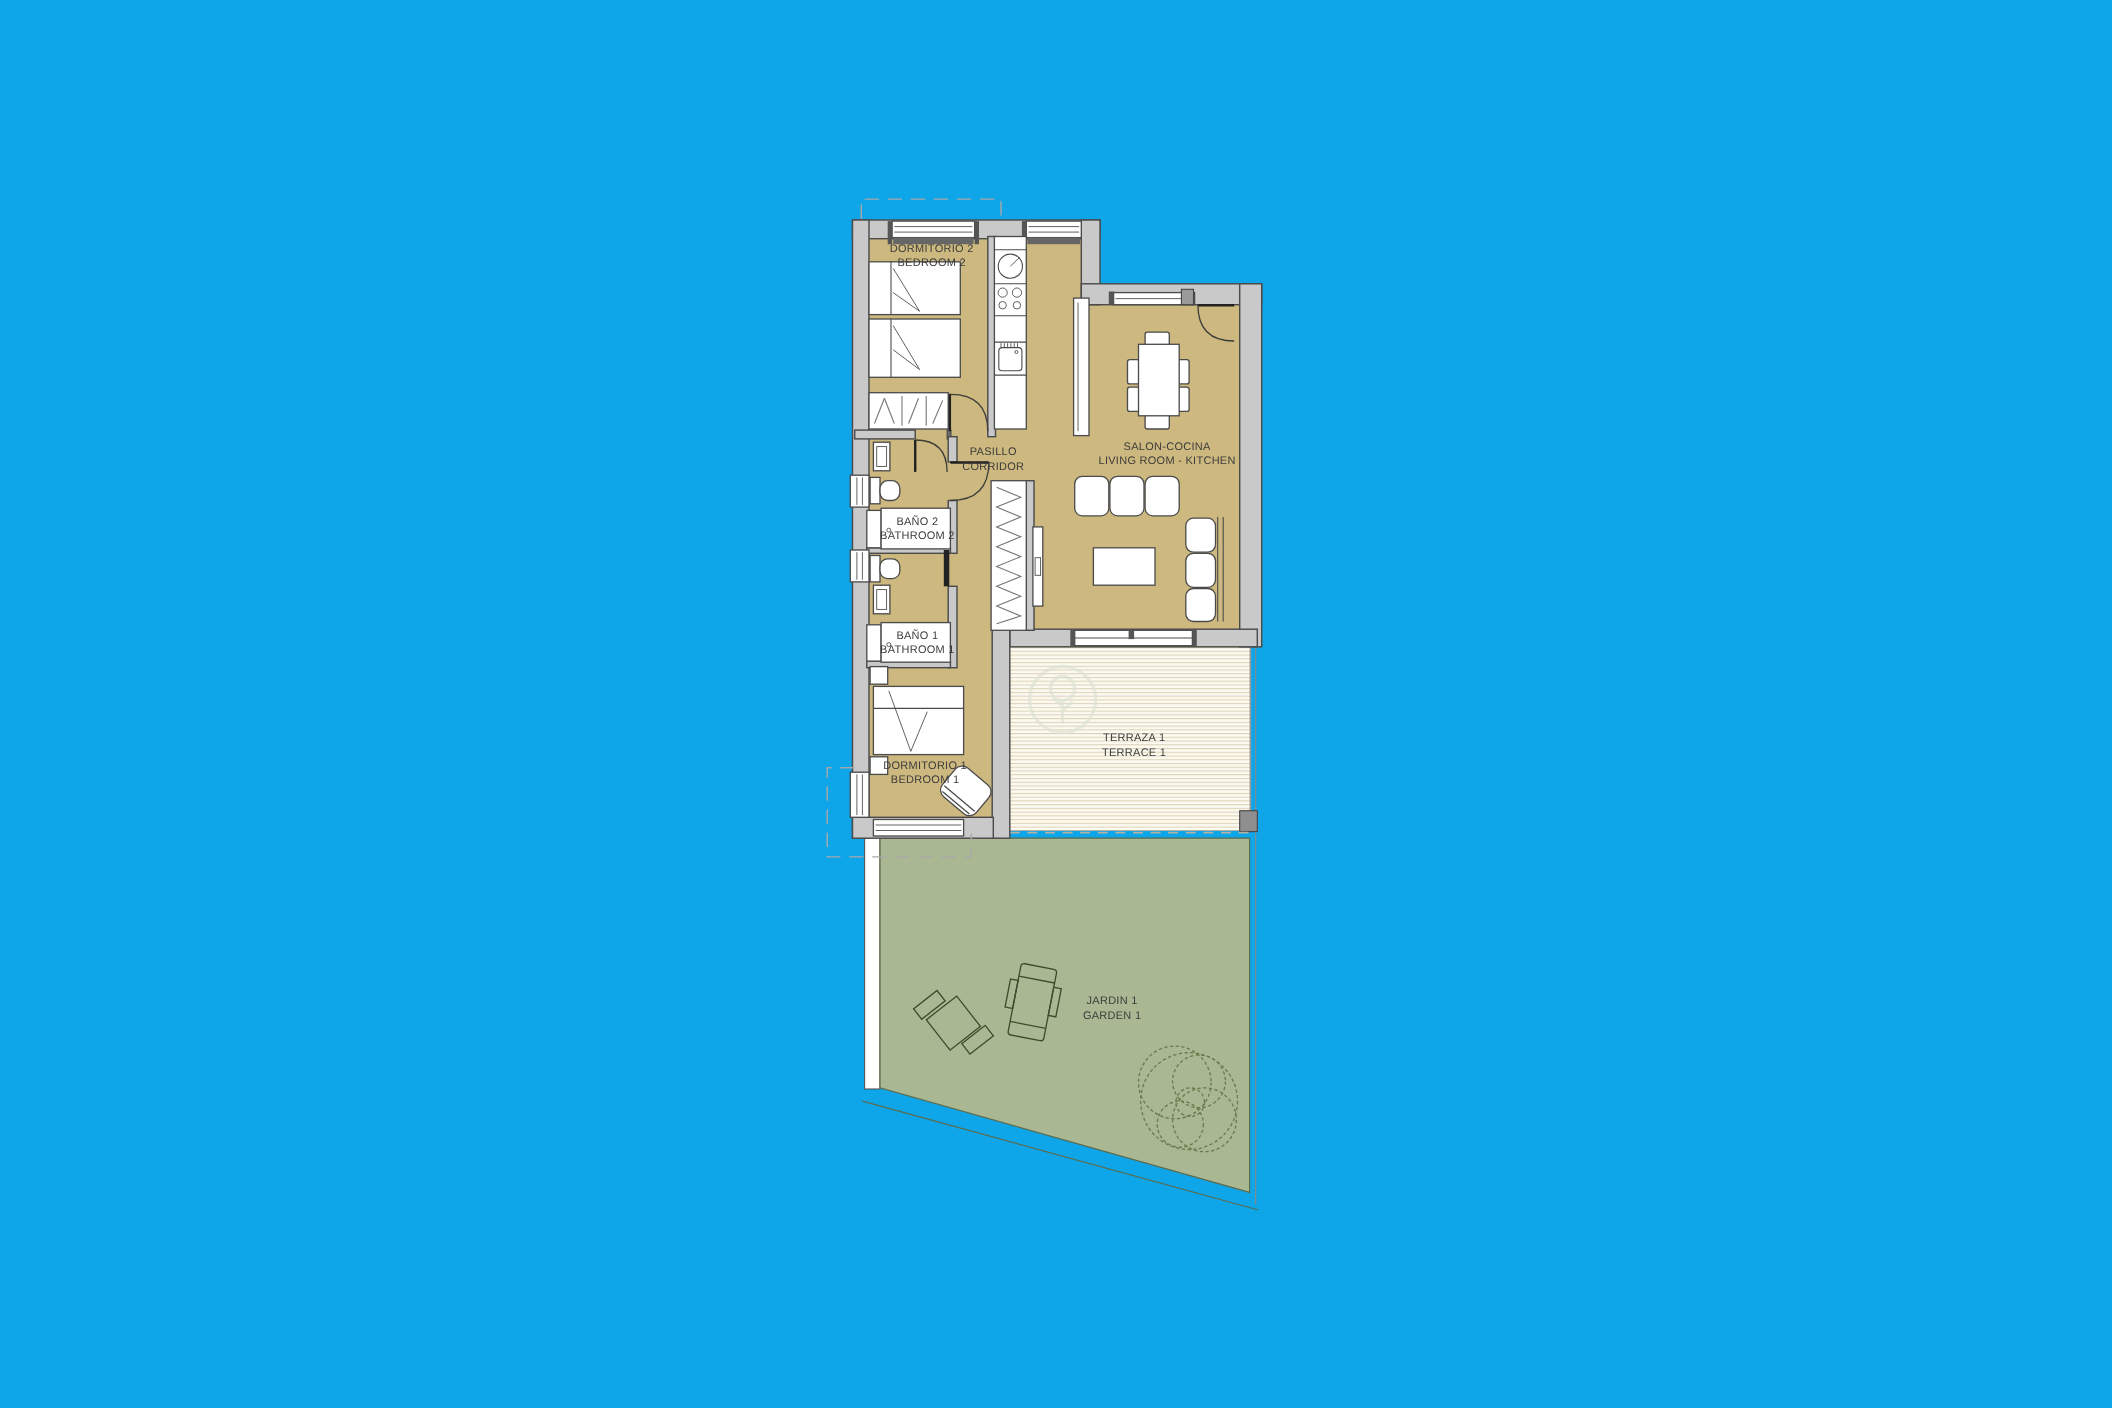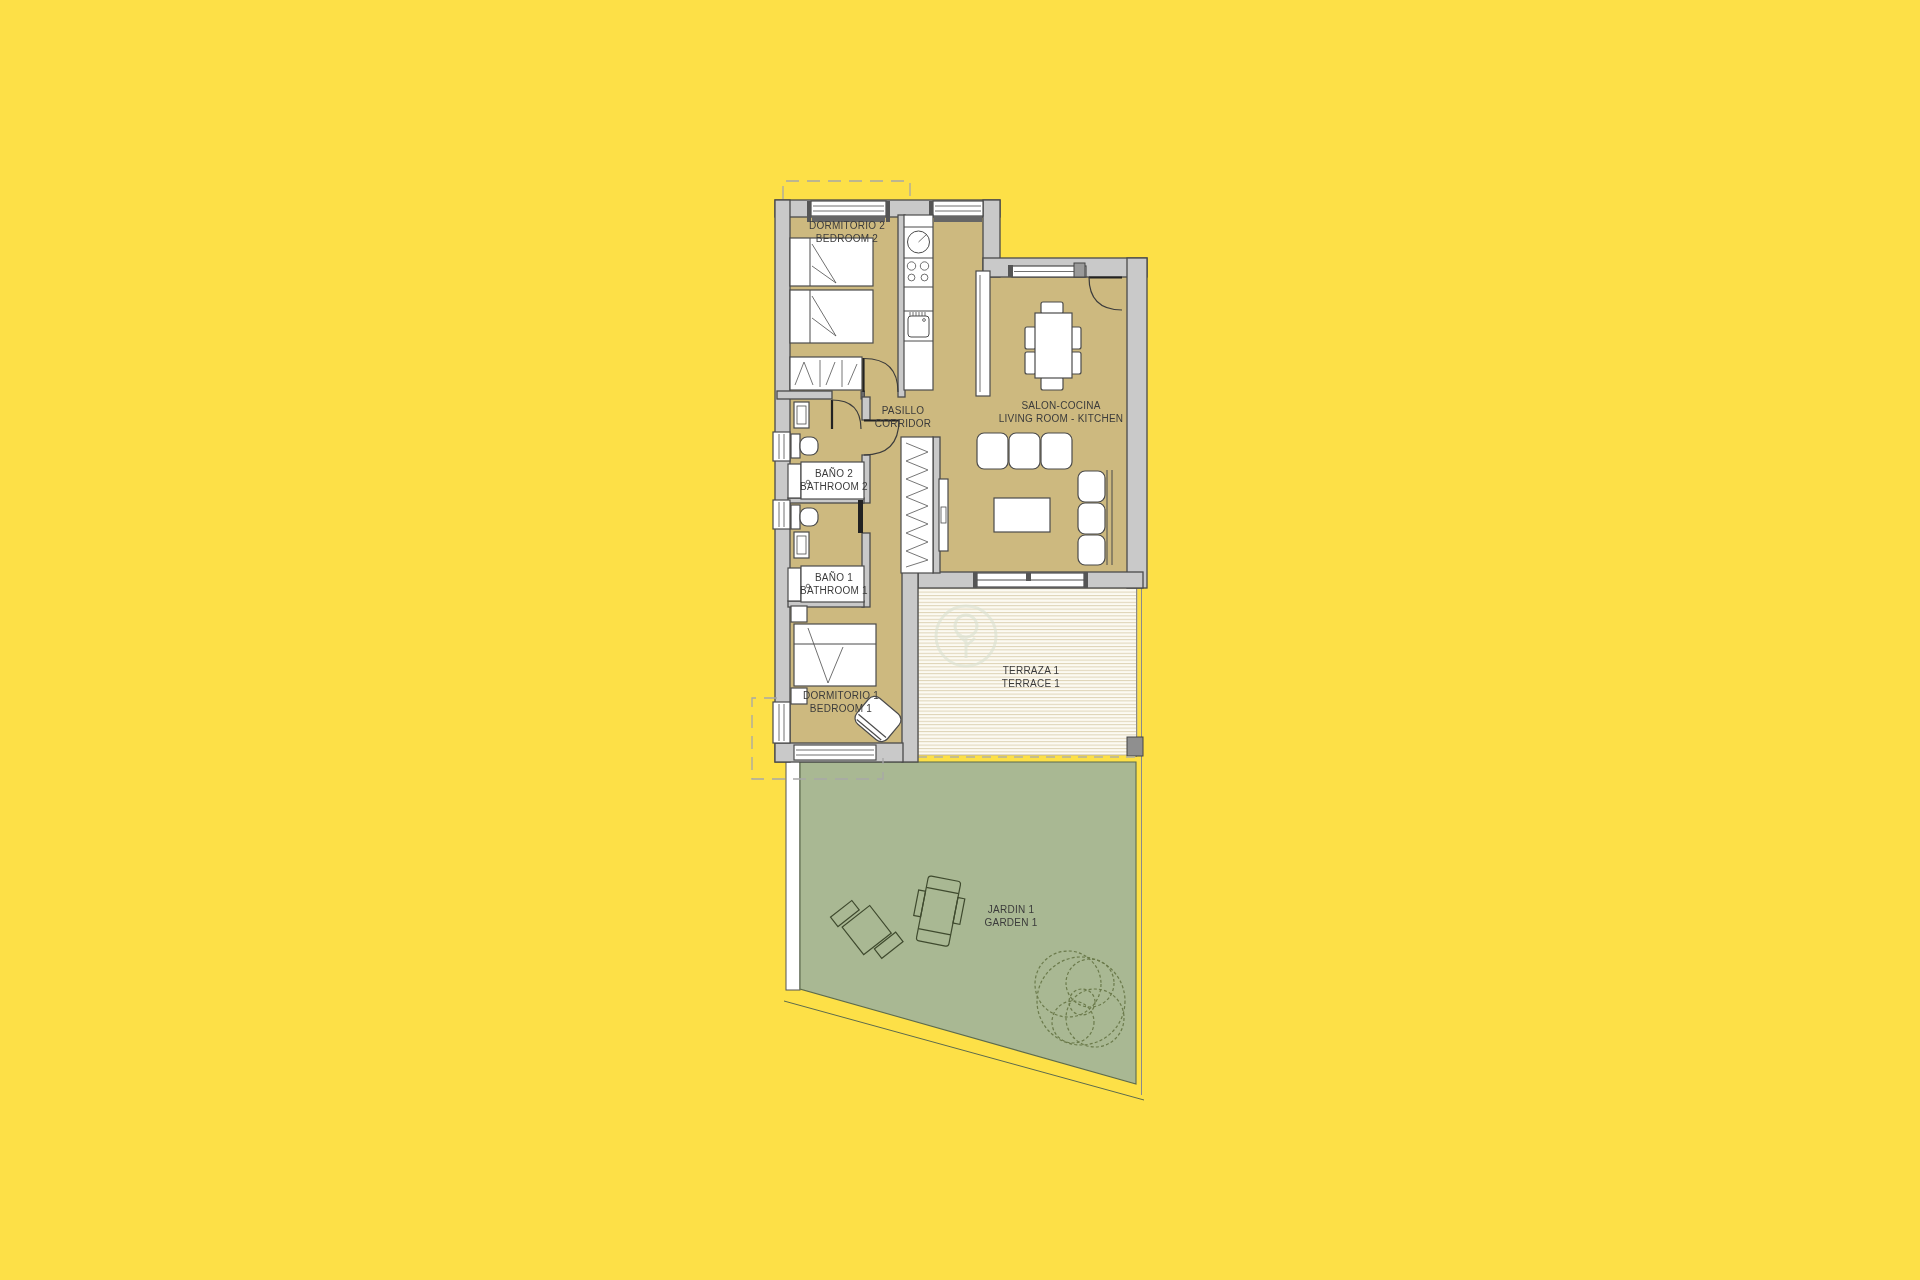--- a/index.html
+++ b/index.html
@@ -1,17 +1,17 @@
 <!DOCTYPE html>
 <html style="--floor: #cdb97f; --wall_fill: #c9c9c9; --wall_edge: #4b4b4b; --line: #4b4b4b; --garden: #a9b893; --garden_edge: #5d6b4d; --tree_line: #6b7a4b; --furniture_garden_line: #3f4a2e; --terrace_bg: #fcfaf2; --terrace_stripe: #ded3b6; --text: #3b3b3b; --dashed: #a8a8a8; --boundary_dashed: #b3b3a4; --watermark: #dce2d2;"><head>
 <meta charset="utf-8">
 <title>Floor plan</title>
 <style>
   html,body{margin:0;padding:0;background:#ffffff;}
-  .stage{width:1920px;height:1280px;position:relative;background:#fde047;overflow:hidden;
+  .stage{width:1920px;height:1280px;position:relative;background:#0ea5e9;overflow:hidden;
          font-family:"Liberation Sans", sans-serif;}
   svg text{font-family:"Liberation Sans", sans-serif;font-size:10px;letter-spacing:.25px;
            fill:var(--text);text-anchor:middle;}
   .floor{fill:var(--floor);}
   .wall{fill:var(--wall_fill);stroke:var(--wall_edge);stroke-width:1.3;}
   .darkwall{fill:#6a6a6a;stroke:var(--wall_edge);stroke-width:1;}
   .wh{fill:#ffffff;stroke:var(--line);stroke-width:1.2;}
   .ln{stroke:var(--line);stroke-width:1;fill:none;}
   .thin{stroke:var(--line);stroke-width:.8;fill:none;}
   .leaf{stroke:#222;stroke-width:2.2;fill:none;}

